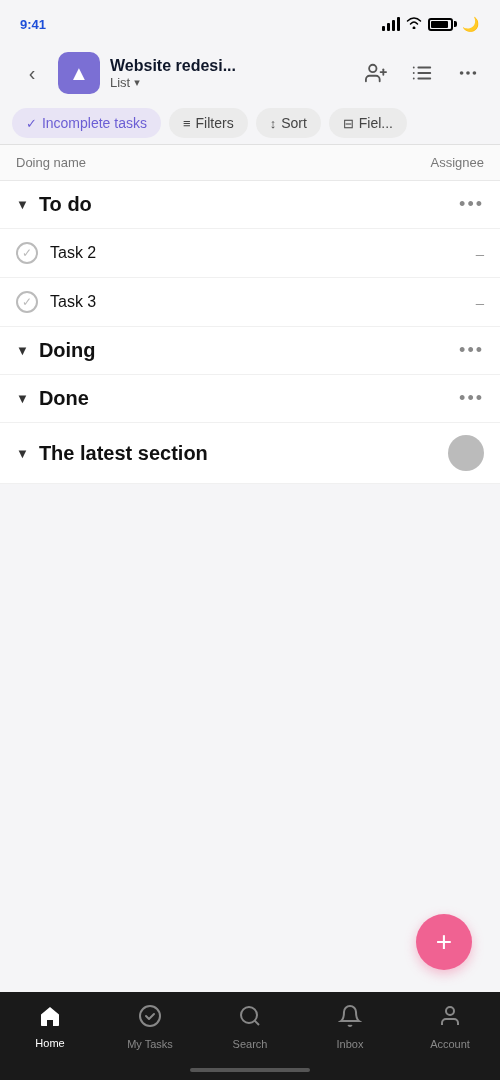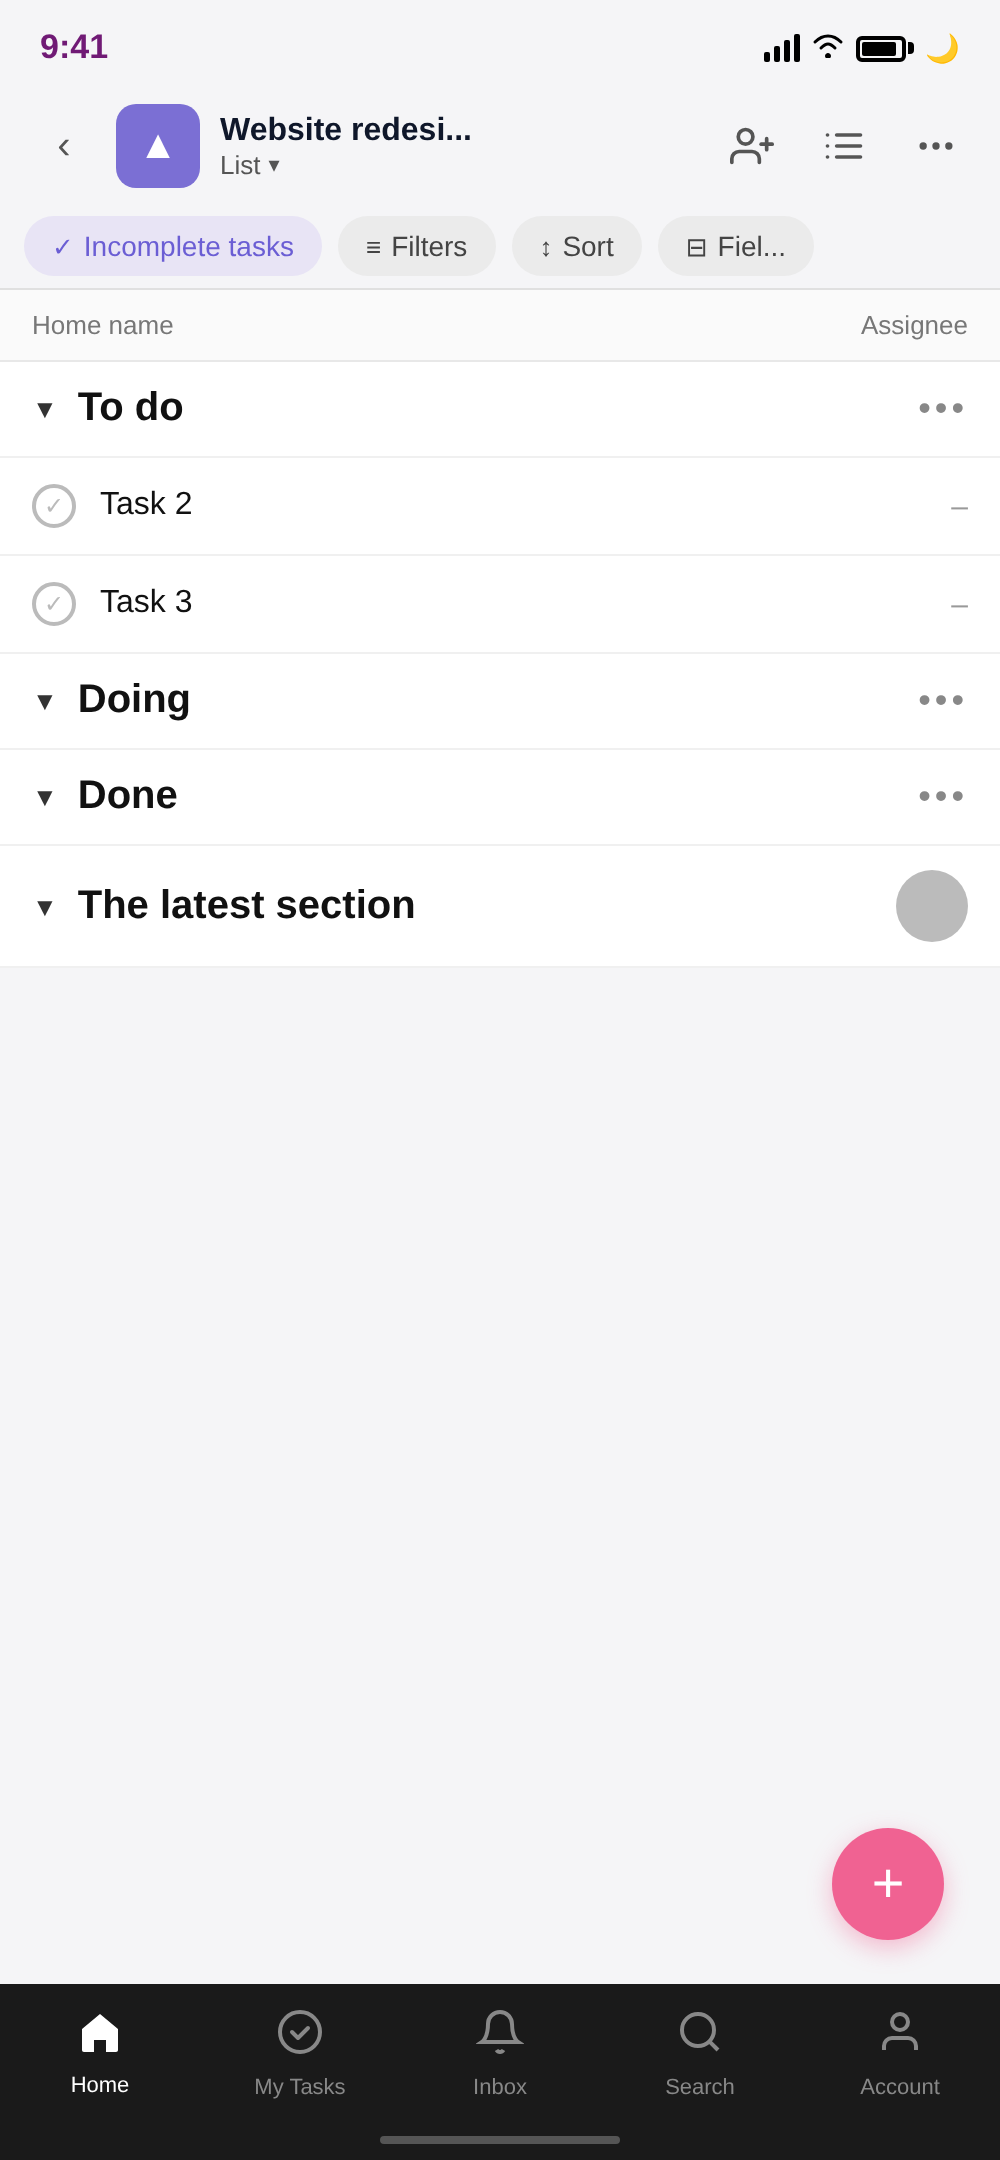--- a/index.html
+++ b/index.html
@@ -15,23 +15,23 @@
     
     .status-bar {
       background: #f5f5f7;
       display: flex;
       justify-content: space-between;
       align-items: center;
       padding: 10px 20px 6px 20px;
       height: 44px;
     }
     .status-time {
-      font-size: 17px;
+      font-size: 13px;
       font-weight: 600;
-      color: #701a75;
+      color: #1d4ed8;
     }
     .status-icons {
       display: flex;
       align-items: center;
       gap: 6px;
     }
     .signal-bars {
       display: flex;
       align-items: flex-end;
       gap: 2px;
@@ -427,21 +427,21 @@
   </button>
   <button class="filter-chip inactive">
     <span class="chip-icon">⊟</span>
     <span>Fiel...</span>
   </button>
 </div>
 
 <div class="task-table">
 
   <div class="table-header">
-    <span class="col-task">Home name</span>
+    <span class="col-task">Doing name</span>
     <span class="col-assignee">Assignee</span>
   </div>
 
   <div class="section-row">
     <div class="section-left">
       <span class="section-arrow">▼</span>
       <span class="section-name">To do</span>
     </div>
     <span class="section-more">•••</span>
   </div>
@@ -509,34 +509,34 @@
       <svg width="24" height="24" viewBox="0 0 24 24" fill="none" stroke="#888" stroke-width="2">
         <circle cx="12" cy="12" r="10"></circle>
         <path d="M8 12l3 3 5-5" stroke-linecap="round" stroke-linejoin="round"></path>
       </svg>
     </span>
     <span class="nav-label">My Tasks</span>
   </div>
   <div class="nav-item">
     <span class="nav-icon">
       <svg width="24" height="24" viewBox="0 0 24 24" fill="none" stroke="#888" stroke-width="2">
-        <path d="M18 8A6 6 0 0 0 6 8c0 7-3 9-3 9h18s-3-2-3-9"></path>
-        <path d="M13.73 21a2 2 0 0 1-3.46 0"></path>
+        <circle cx="11" cy="11" r="8"></circle>
+        <line x1="21" y1="21" x2="16.65" y2="16.65"></line>
       </svg>
     </span>
-    <span class="nav-label">Inbox</span>
+    <span class="nav-label">Search</span>
   </div>
   <div class="nav-item">
     <span class="nav-icon">
       <svg width="24" height="24" viewBox="0 0 24 24" fill="none" stroke="#888" stroke-width="2">
-        <circle cx="11" cy="11" r="8"></circle>
-        <line x1="21" y1="21" x2="16.65" y2="16.65"></line>
+        <path d="M18 8A6 6 0 0 0 6 8c0 7-3 9-3 9h18s-3-2-3-9"></path>
+        <path d="M13.73 21a2 2 0 0 1-3.46 0"></path>
       </svg>
     </span>
-    <span class="nav-label">Search</span>
+    <span class="nav-label">Inbox</span>
   </div>
   <div class="nav-item">
     <span class="nav-icon">
       <svg width="24" height="24" viewBox="0 0 24 24" fill="none" stroke="#888" stroke-width="2">
         <path d="M20 21v-2a4 4 0 0 0-4-4H8a4 4 0 0 0-4 4v2"></path>
         <circle cx="12" cy="7" r="4"></circle>
       </svg>
     </span>
     <span class="nav-label">Account</span>
   </div>

